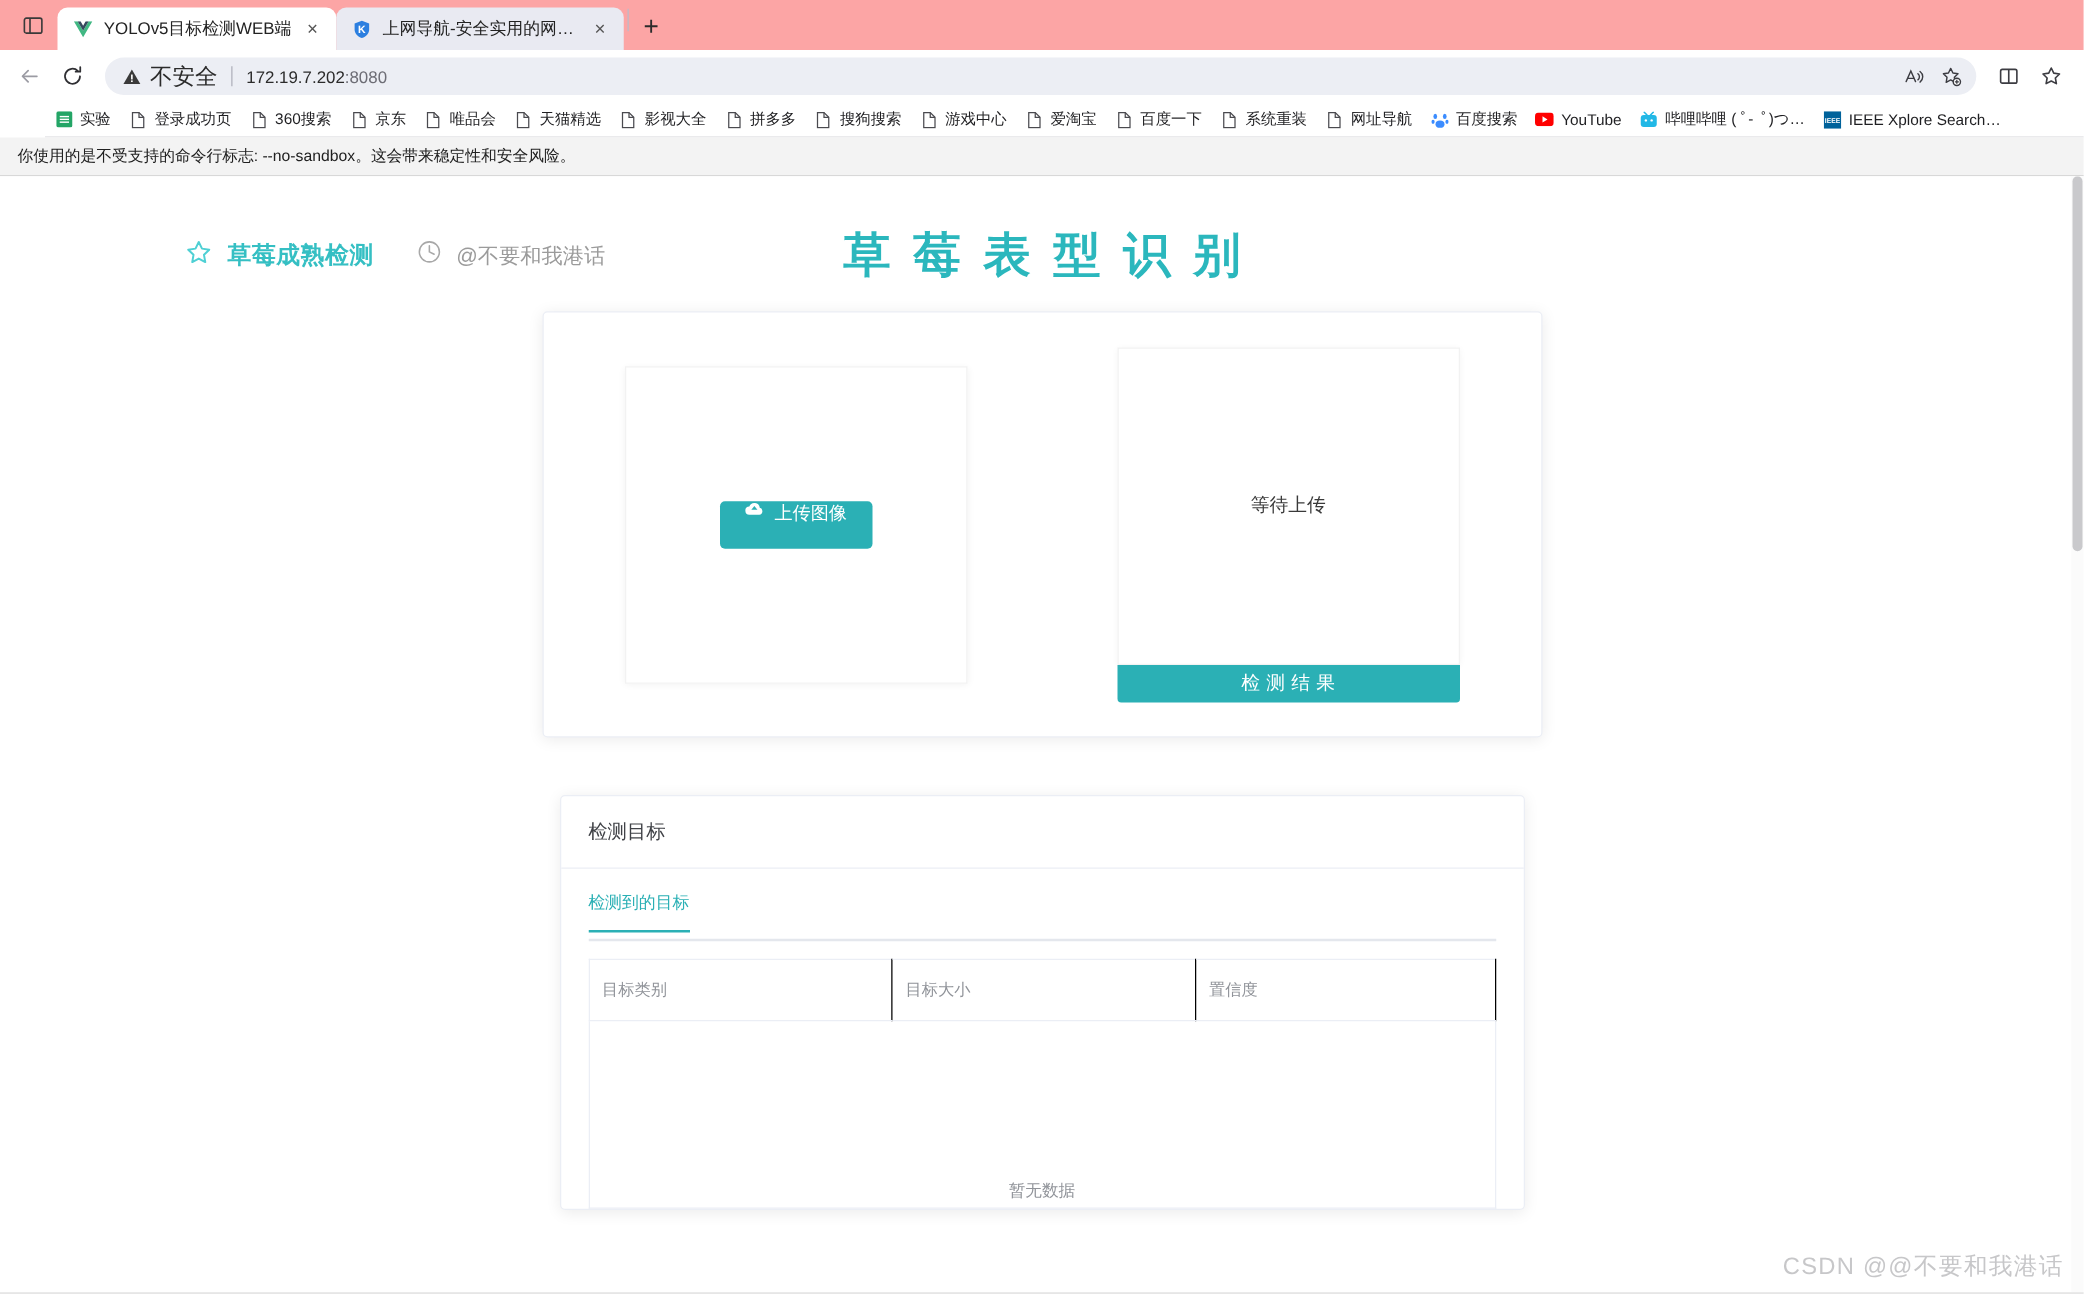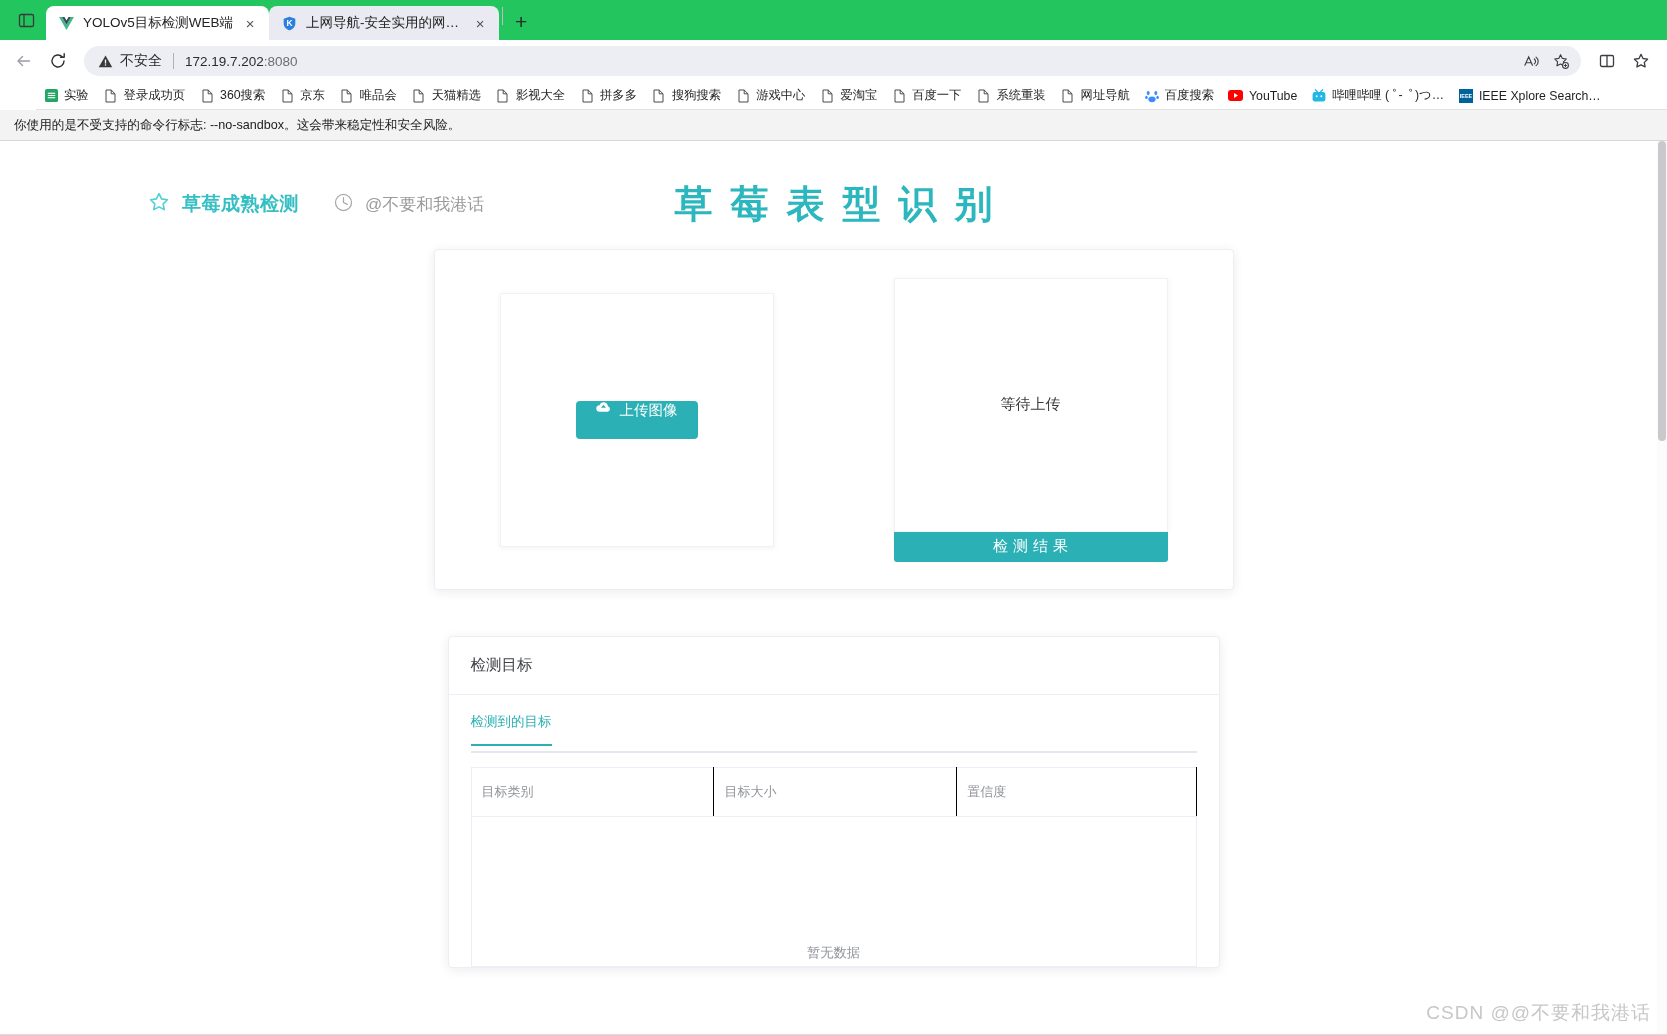--- a/index.html
+++ b/index.html
@@ -9,21 +9,21 @@
     overflow: hidden;
     font-family: "Liberation Sans", "DejaVu Sans", sans-serif;
     background: #ffffff;
   }
 
   
   .browser { width: 1667px; height: 1035px; position: relative; background:#fff; }
 
   .tabstrip {
     height: 40px;
-    background: #22c55e;
+    background: #fca5a5;
     display: flex;
     align-items: flex-end;
     padding-left: 6px;
     position: relative;
   }
   .tabstrip-icon {
     width: 40px; height: 40px;
     display:flex; align-items:center; justify-content:center;
     color:#444;
   }
@@ -86,21 +86,21 @@
     display: flex;
     align-items: center;
     padding: 0 10px 0 14px;
     margin: 0 8px;
     gap: 7px;
     font-size: 13.5px;
     color: #2b2b2b;
     position: relative;
   }
   .omnibox .warnicon { color:#3a3a3a; font-size:13px; display:flex; align-items:center;}
-  .omnibox .warnlabel { color: #2b2b2b; font-size: 14px; }
+  .omnibox .warnlabel { color: #2b2b2b; font-size: 18px; }
   .omnibox .divider { width:1px; height:16px; background:#aeb0ba; margin: 0 4px; }
   .omnibox .url { color:#2b2b2b; font-size:13.5px; }
   .omnibox .url .port { color:#6d6d75; }
   .omnibox-actions { position:absolute; right: 6px; display:flex; align-items:center; gap:2px;}
   .icbtn {
     width: 28px; height:28px; display:flex; align-items:center; justify-content:center;
     color:#3c3c42; border-radius:4px;
   }
 
   .bookmarks {

